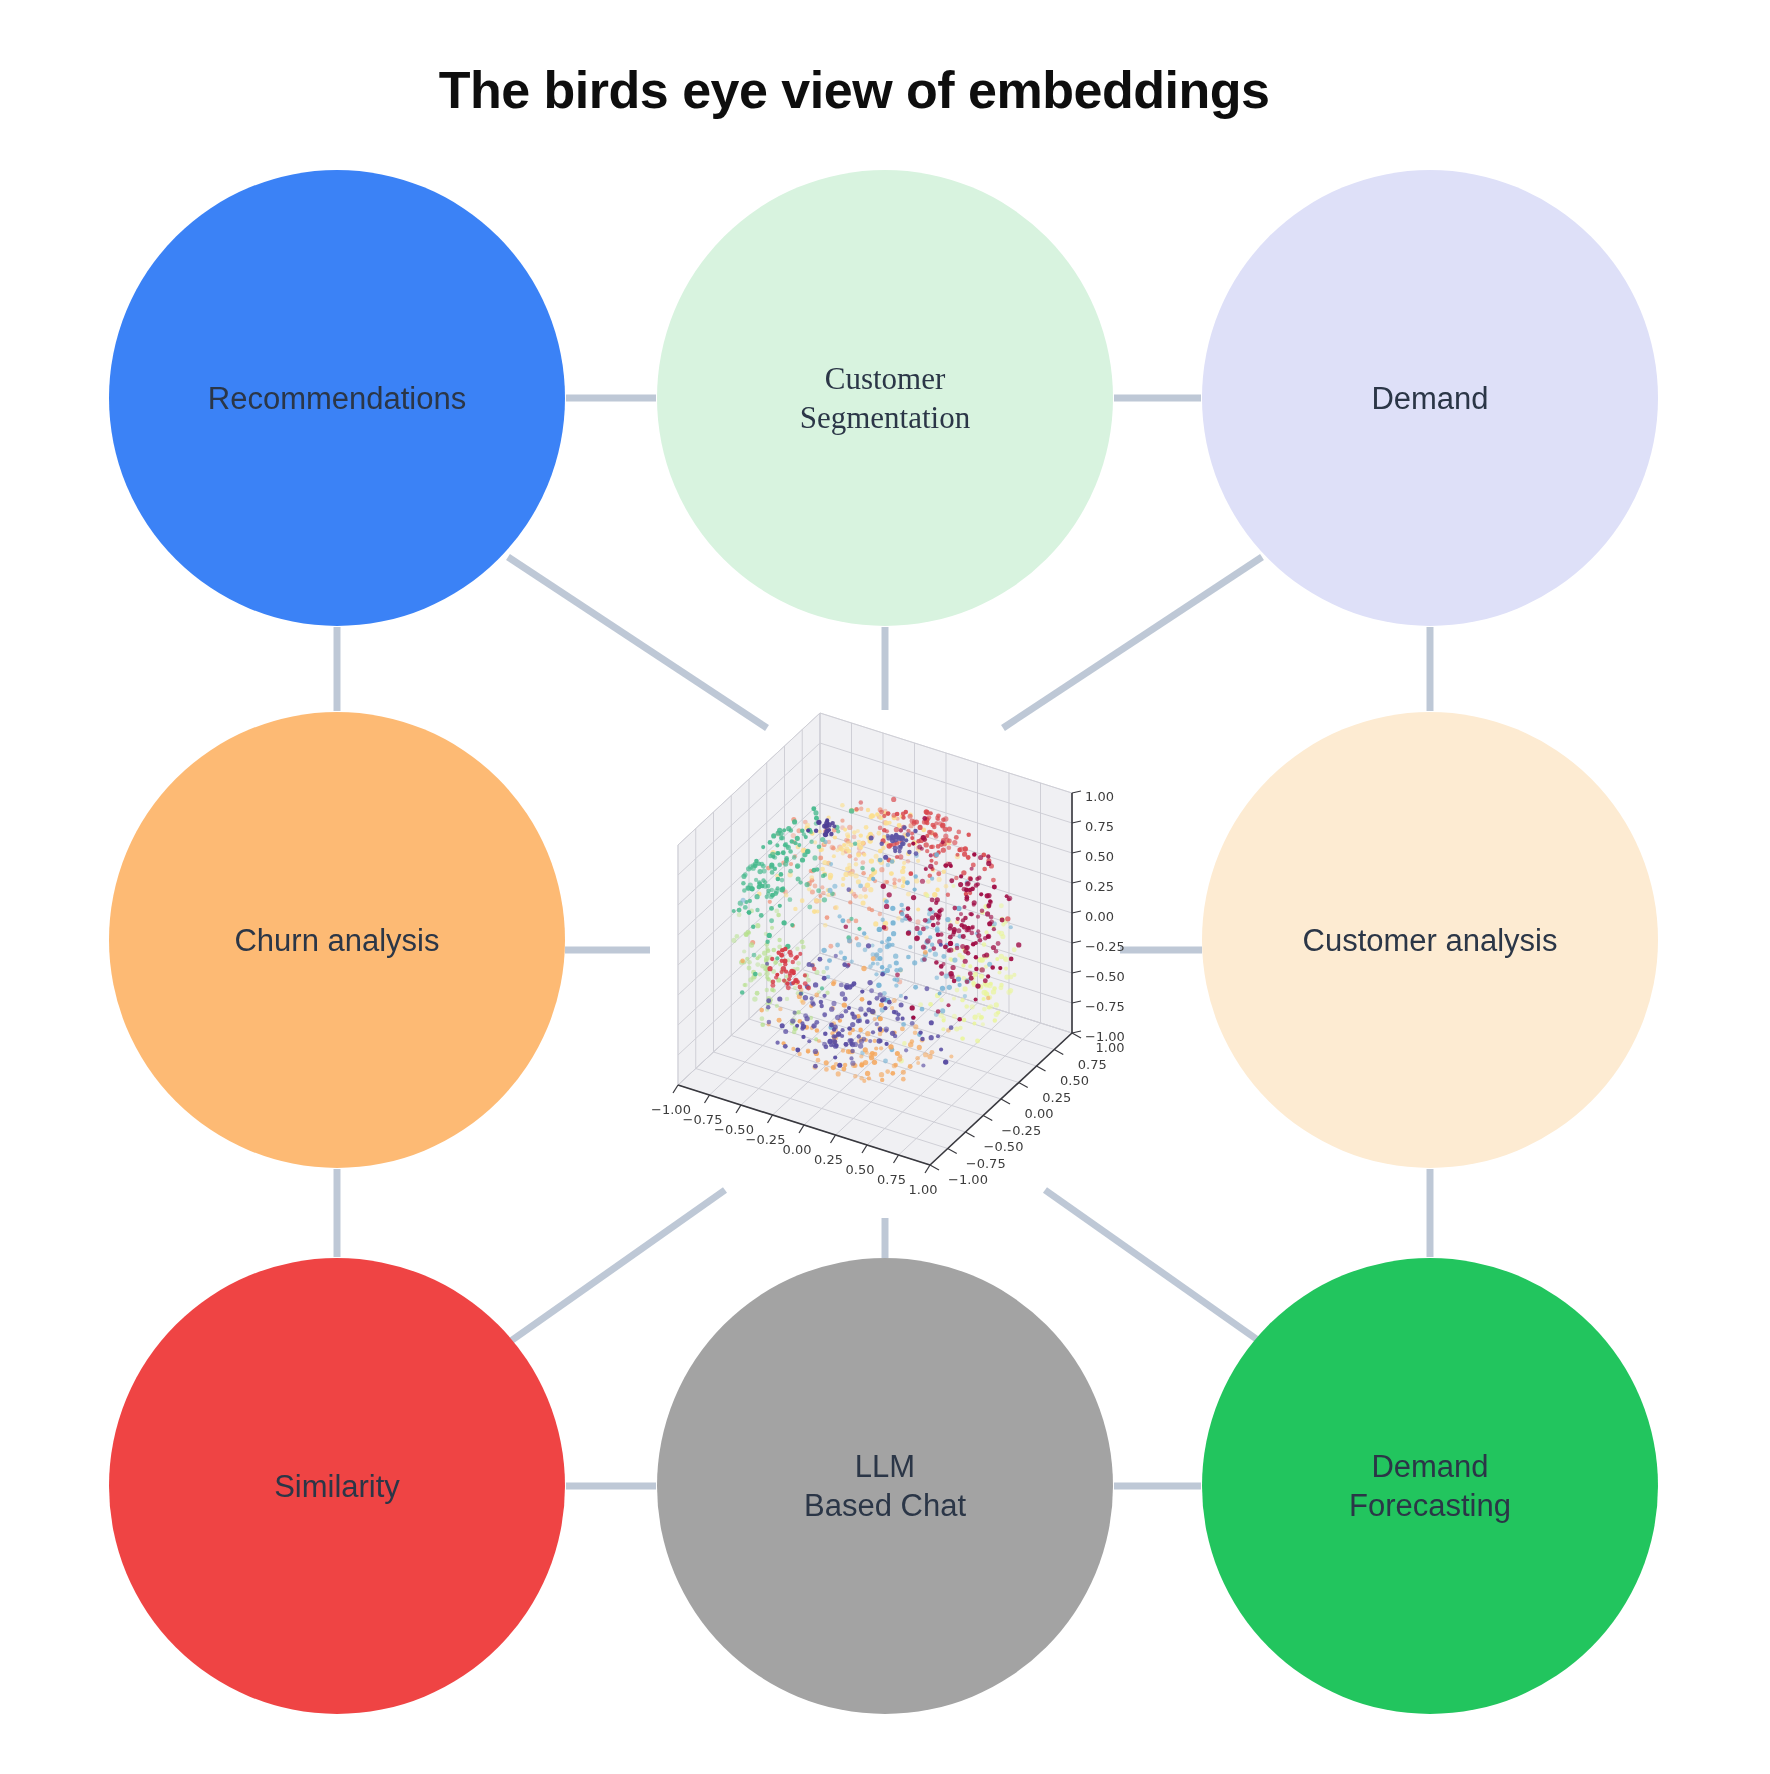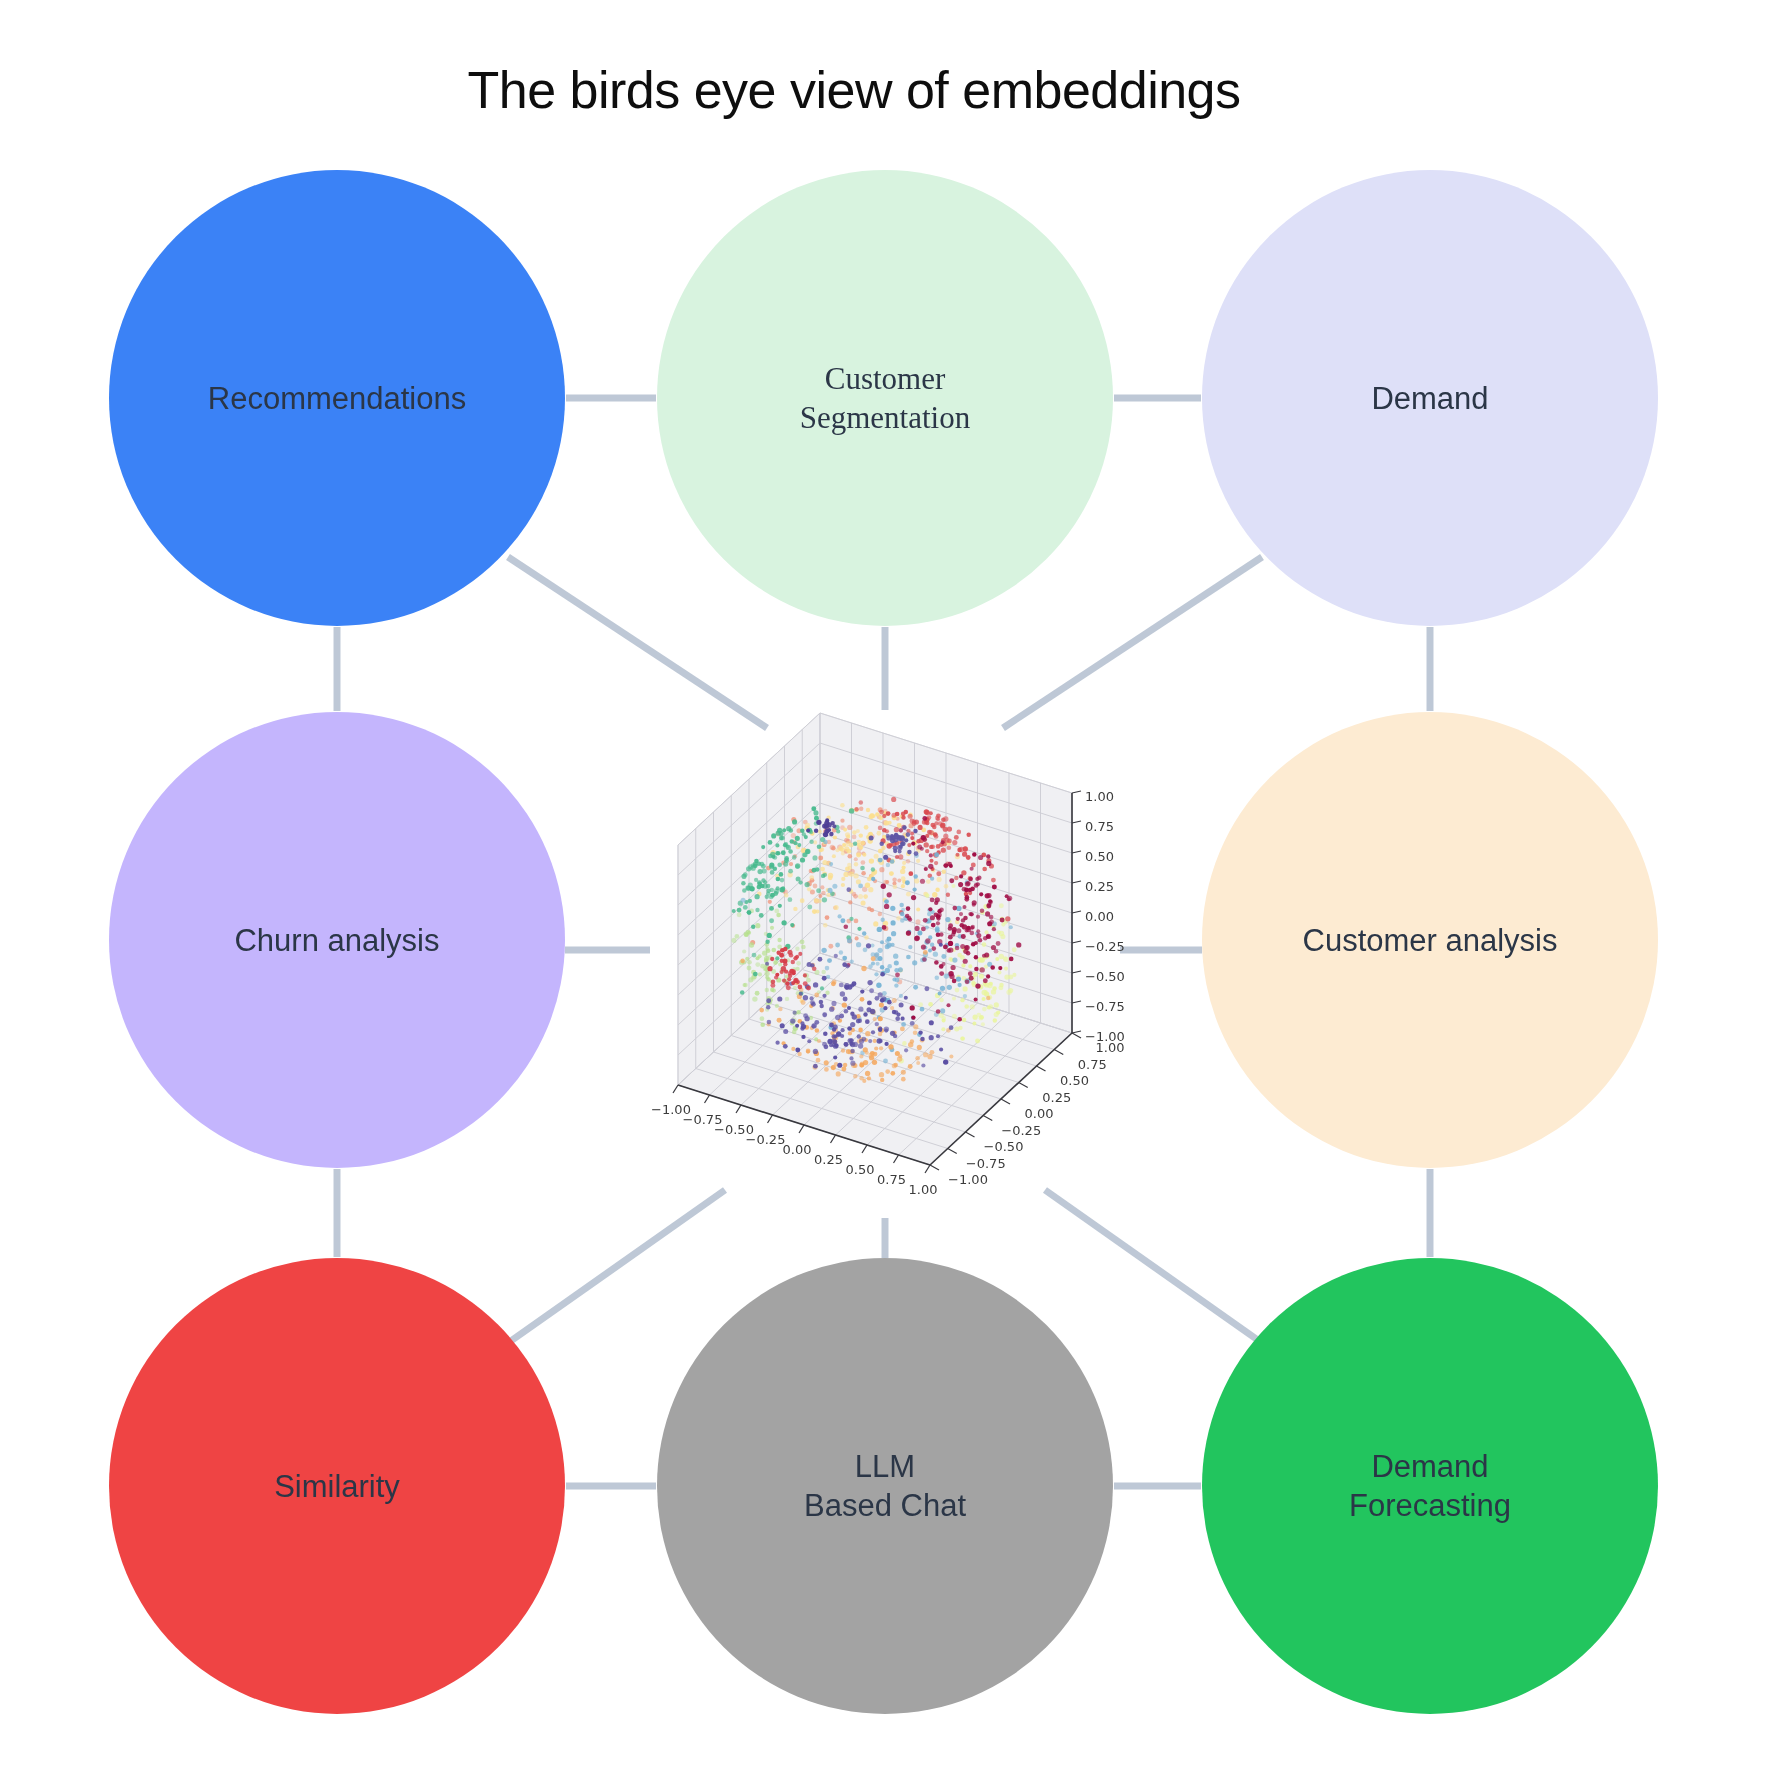--- a/index.html
+++ b/index.html
@@ -2,21 +2,21 @@
 <html><head>
 <meta charset="utf-8">
 <style>
   html,body{margin:0;padding:0;background:#ffffff;}
   .canvas{
     position:relative;width:1770px;height:1774px;background:#ffffff;
     font-family:"Liberation Sans",sans-serif;overflow:hidden;
   }
   .diagram-title{
     position:absolute;left:854px;top:60px;transform:translateX(-50%);
-    font-size:52px;font-weight:400;color:#0e0e0e;letter-spacing:-0.5px;
+    font-size:52px;font-weight:700;color:#0e0e0e;letter-spacing:-0.5px;
     white-space:nowrap;line-height:60px;
   }
   #connector-layer{position:absolute;left:0;top:0;}
   #connector-layer line{stroke:#bec8d6;stroke-width:7;}
   .node{
     position:absolute;border-radius:50%;
     display:flex;align-items:center;justify-content:center;
     text-align:center;color:#2b3647;font-size:31px;line-height:39px;
     white-space:pre-line;
   }
@@ -1558,21 +1558,21 @@
           <circle cx="808.1" cy="830.5" r="2.01" fill="#4f3f96" fill-opacity="0.96"></circle>
         </g>
       </g>
     </svg>
 
   <div id="nodes">
       <div class="node" style="left: 109px; top: 170px; width: 456px; height: 456px; background: #3b82f6;"><span>Recommendations</span></div>
       <div class="node" style="left: 657px; top: 170px; width: 456px; height: 456px; background: rgb(216, 243, 223); font-family: Liberation Serif, serif;"><span>Customer
 Segmentation</span></div>
       <div class="node" style="left: 1202px; top: 170px; width: 456px; height: 456px; background: rgb(222, 224, 248);"><span>Demand</span></div>
-      <div class="node" style="left: 109px; top: 712px; width: 456px; height: 456px; background: #c4b5fd;"><span>Churn analysis</span></div>
+      <div class="node" style="left: 109px; top: 712px; width: 456px; height: 456px; background: #fdba74;"><span>Churn analysis</span></div>
       <div class="node" style="left: 1202px; top: 712px; width: 456px; height: 456px; background: rgb(253, 235, 210);"><span>Customer analysis</span></div>
       <div class="node" style="left: 109px; top: 1258px; width: 456px; height: 456px; background: #ef4444;"><span>Similarity</span></div>
       <div class="node" style="left: 657px; top: 1258px; width: 456px; height: 456px; background: #a3a3a3;"><span>LLM
 Based Chat</span></div>
       <div class="node" style="left: 1202px; top: 1258px; width: 456px; height: 456px; background: #22c55e;"><span>Demand
 Forecasting</span></div>
     </div>
 
   <div class="diagram-title">The birds eye view of embeddings</div>
 </div>

